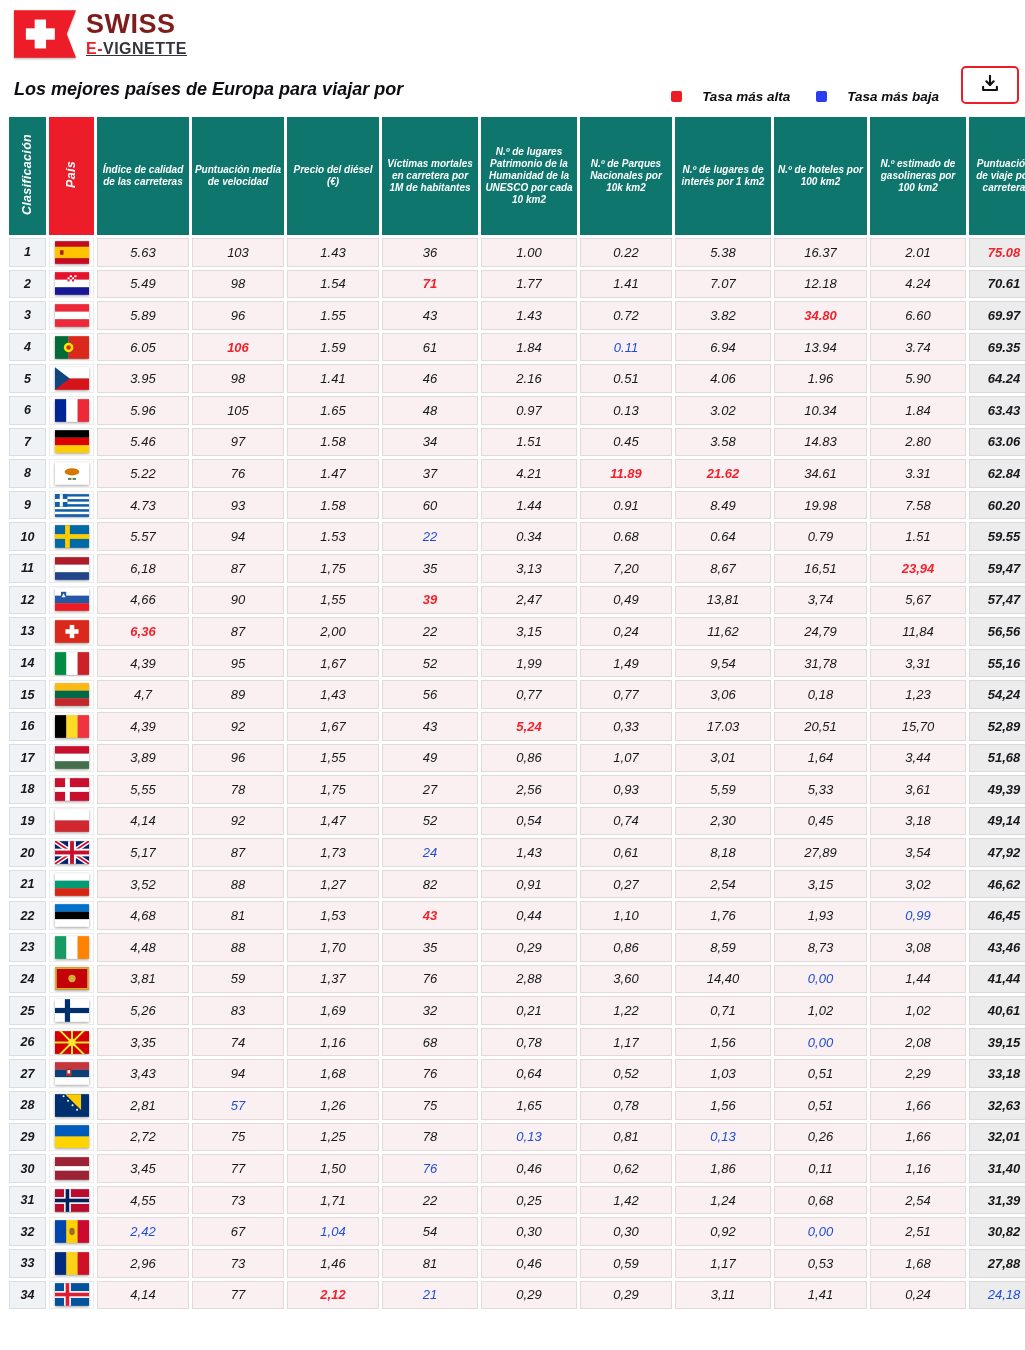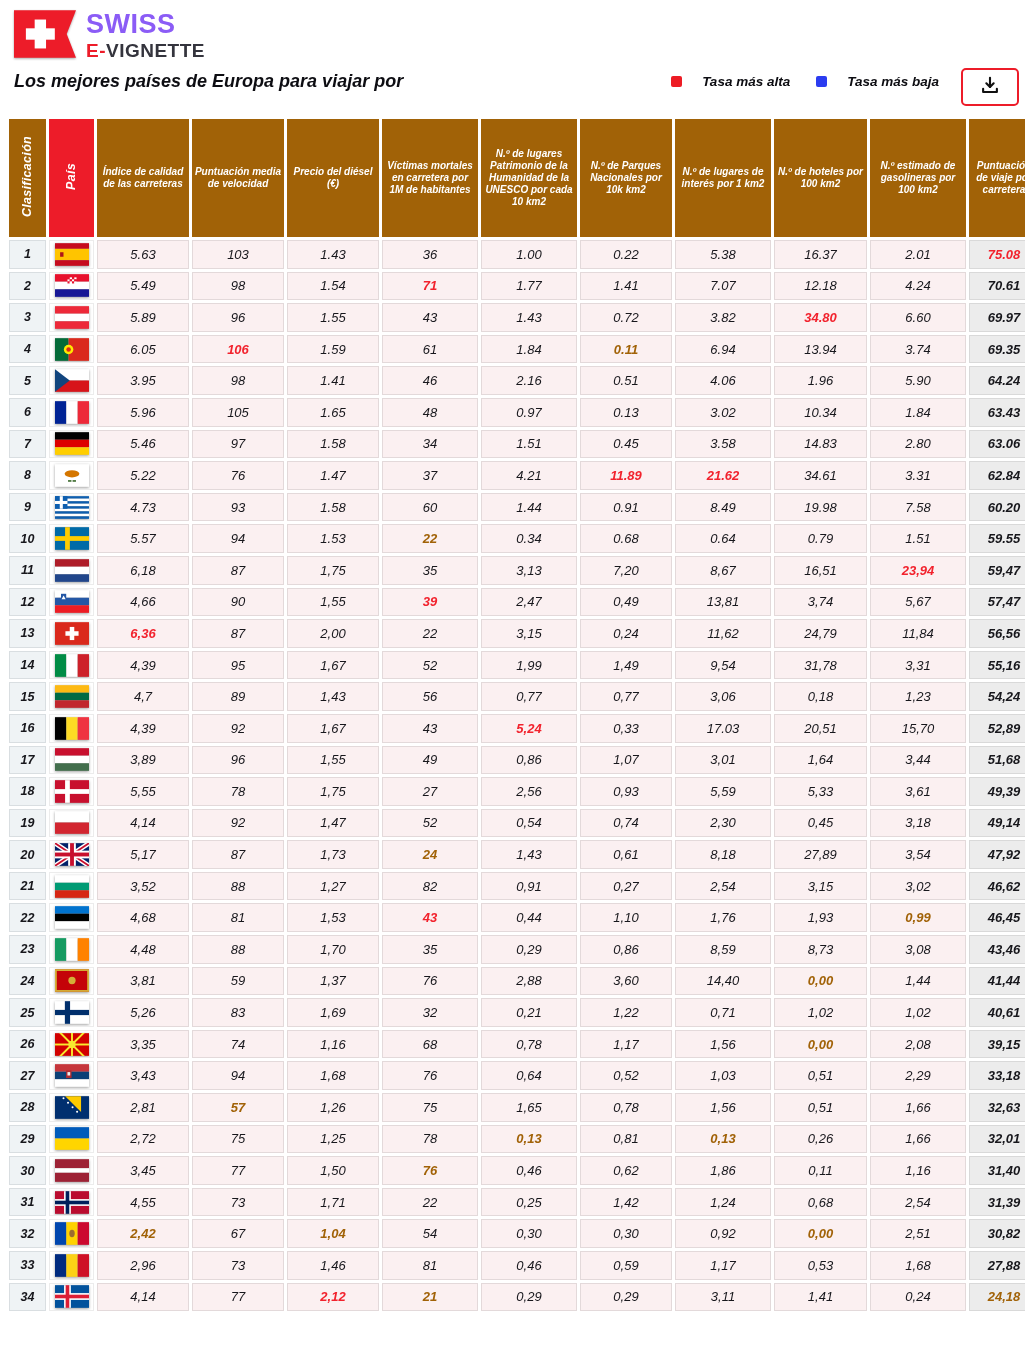--- a/index.html
+++ b/index.html
@@ -5,67 +5,67 @@
   html,body{margin:0;padding:0;background:#fff;}
   .page{
     width:1025px;min-height:1350px;box-sizing:border-box;
     padding:10px 6px 0 6px;background:#fff;
     font-family:"Liberation Sans",sans-serif;color:#15151a;
   }
   
   .logo{display:flex;align-items:flex-start;gap:10px;padding-left:8px;}
   .logo-flag svg{display:block;filter:drop-shadow(0 1px 1px rgba(0,0,0,.35));}
   .logo-text{line-height:1;padding-top:1px;}
-  .logo-line1{font-size:27px;font-weight:800;letter-spacing:.5px;color:#8b5cf6;}
-  .logo-line2{font-size:19px;font-weight:800;letter-spacing:.5px;color:#34343d;margin-top:3px;}
+  .logo-line1{font-size:27px;font-weight:800;letter-spacing:.5px;color:#7f1d1d;}
+  .logo-line2{font-size:16px;font-weight:800;letter-spacing:.5px;color:#34343d;margin-top:3px;text-decoration:underline;}
   .logo-accent{color:#ed1c29;}
   .date-note{
     margin:13px 0 0 8px;font-size:15px;font-weight:700;font-style:italic;color:#ed1c29;
   }
-  .title-row{display:flex;align-items:flex-start;margin:8px 0 10px 8px;}
+  .title-row{display:flex;align-items:flex-end;margin:8px 0 10px 8px;}
   .page-title{
     margin:0;font-size:18px;font-weight:800;font-style:italic;color:#0d0d12;
     line-height:1.55;flex:1 1 auto;
   }
   .legend{display:flex;align-items:center;gap:20px;margin-top:6px;white-space:nowrap;}
   .swatch{width:11px;height:11px;border-radius:2px;display:inline-block;}
   .swatch-red{background:#ed1c24;}
   .swatch-blue{background:#2b3cf0;}
   .legend-label{font-size:13.5px;font-weight:700;font-style:italic;color:#0d0d12;margin-right:6px;}
   .download-btn{
     margin-left:16px;margin-top:0;width:58px;height:38px;flex:0 0 auto;
     background:#fff;border:2.5px solid #ed1c29;border-radius:5px;cursor:pointer;
     display:flex;align-items:center;justify-content:center;
   }
   
   table.rank-table{
     border-collapse:separate;border-spacing:3px;width:100%;table-layout:fixed;
     margin-top:2px;
   }
   thead th{
-    background:#a16207;color:#fff;font-style:italic;font-weight:700;
+    background:#0f766e;color:#fff;font-style:italic;font-weight:700;
     font-size:10px;line-height:1.2;text-align:center;vertical-align:middle;
     height:112px;padding:3px 2px;overflow-wrap:break-word;word-break:break-word;
   }
   thead th.th-pais{background:#ed1c29;}
   thead th .vtext{
     display:inline-block;writing-mode:vertical-rl;transform:rotate(180deg);
     font-size:12.5px;letter-spacing:.3px;
   }
   td{
     background:#fbf0f1;border:1px solid #e3d9da;text-align:center;vertical-align:middle;
     height:26.6px;font-size:13px;font-style:italic;font-weight:500;color:#17171c;
     padding:0;overflow:hidden;
   }
   td.rank{background:#eff3f5;border-color:#d9dee1;font-weight:700;font-size:12.5px;}
   td.flag{background:#ffffff;border-color:#ececec;}
   td.flag svg{display:block;margin:0 auto;filter:drop-shadow(0 1.5px 1.5px rgba(0,0,0,.38));}
   td.score{background:#ececec;border-color:#d9d9d9;font-weight:800;}
   td.hl-red{color:#f2222d;font-weight:700;}
-  td.hl-blue{color:#a16207;font-weight:700;}
+  td.hl-blue{color:#1d4ed8;font-weight:400;}
 </style>
 </head>
 <body>
 
 <div class="page">
 
   <div class="logo">
     <div class="logo-flag">
       <svg width="62" height="48" viewBox="0 0 60 46">
         <polygon points="0,0 60,0 51,23 60,46 0,46" fill="#ed1c29"></polygon>

